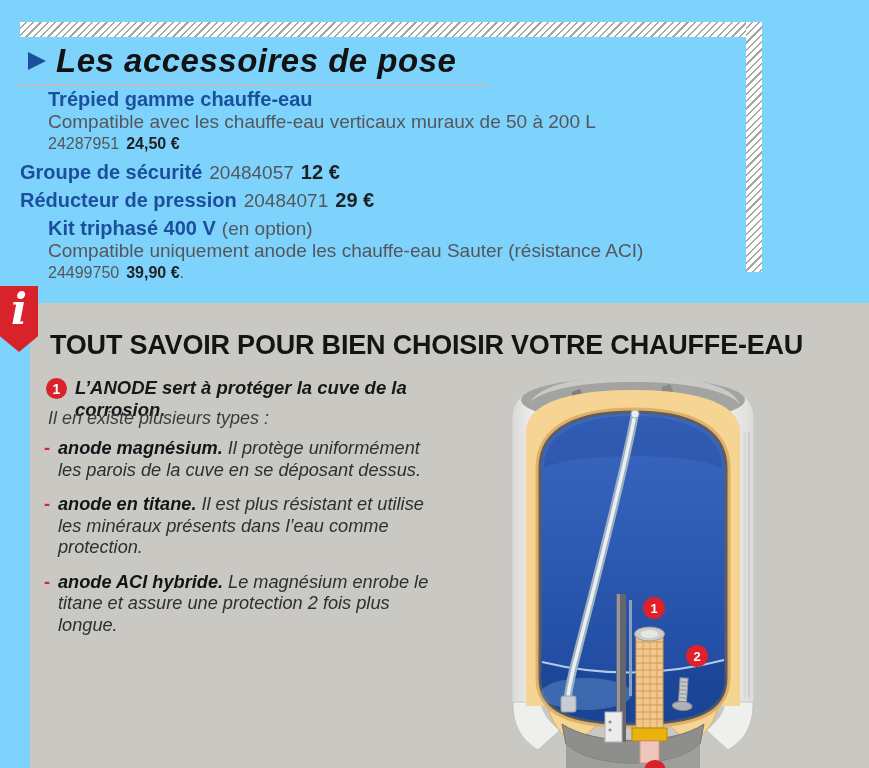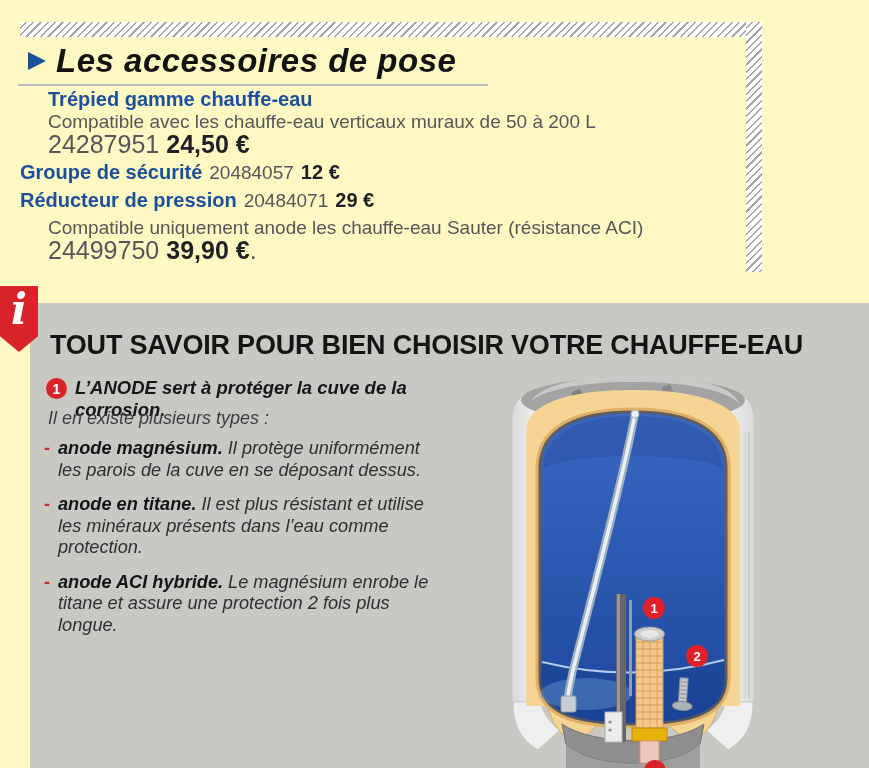--- a/index.html
+++ b/index.html
@@ -1,37 +1,37 @@
 <!DOCTYPE html>
 <html><head>
 <meta charset="utf-8">
 <style>
   html,body{margin:0;padding:0;background:#fff;}
-  .canvas{position:relative;width:869px;height:768px;background:#fef9c3;overflow:hidden;
+  .canvas{position:relative;width:869px;height:768px;background:#7dd3fc;overflow:hidden;
           font-family:"Liberation Sans",sans-serif;}
 
   
   .hatch{background:repeating-linear-gradient(135deg,#ffffff 0 3.6px,#a6a6a4 3.6px 5.2px);}
   .hatch-top{position:absolute;left:20px;top:22px;width:727px;height:15px;}
   .hatch-right{position:absolute;left:746px;top:22px;width:16px;height:250px;}
 
   
   .arrow{position:absolute;left:28px;top:52px;width:0;height:0;
          border-top:9px solid transparent;border-bottom:9px solid transparent;
          border-left:18px solid #1b4f9b;}
   .sec-title{position:absolute;left:56px;top:42px;font-size:33px;font-style:italic;font-weight:bold;
              color:#121212;letter-spacing:.5px;white-space:nowrap;}
   .sec-underline{position:absolute;left:18px;top:84px;width:470px;height:2px;background:#b9bdc2;}
 
   
   .products{position:absolute;left:20px;top:88px;width:700px;}
   .p-group{margin-bottom:6px;margin-left:28px;}
   .p-name{color:#1b4f9b;font-weight:bold;font-size:20px;line-height:23px;}
   .p-desc{color:#55565a;font-size:19px;line-height:22px;}
-  .p-refline{font-size:25px;line-height:22px;color:#55565a;}
+  .p-refline{font-size:16px;line-height:22px;color:#55565a;}
   .p-ref{color:#55565a;}
   .p-price{color:#1f2025;font-weight:bold;margin-left:7px;}
   .p-after{color:#55565a;}
   .p-inline{font-size:20px;line-height:23px;margin-bottom:5px;}
   .p-inline .p-name{display:inline;}
   .p-inline .p-ref{font-size:19px;font-weight:normal;margin-left:7px;margin-top:32px;}
   .p-suffix{color:#55565a;font-weight:normal;font-size:19px;margin-left:6px;}
 
   
   .info-panel{position:absolute;left:30px;top:303px;width:839px;height:465px;background:#cac8c3;}
@@ -82,20 +82,23 @@
 
     <div class="p-inline">
       <span class="p-name">Groupe de sécurité</span><span class="p-ref">20484057</span><span class="p-price">12 €</span>
     </div>
 
     <div class="p-inline">
       <span class="p-name">Réducteur de pression</span><span class="p-ref">20484071</span><span class="p-price">29 €</span>
     </div>
 
     <div class="p-group">
+      <div class="p-name">
+        <span>Kit triphasé 400 V</span><span class="p-suffix">(en option)</span>
+      </div>
       <div class="p-desc">Compatible uniquement anode les chauffe-eau Sauter (résistance ACI)</div>
       <div class="p-refline">
         <span class="p-ref">24499750</span><span class="p-price">39,90 €</span><span class="p-after">.</span>
       </div>
     </div>
   </div>
 
   <div class="info-panel"></div>
 
   <div class="info-badge">

